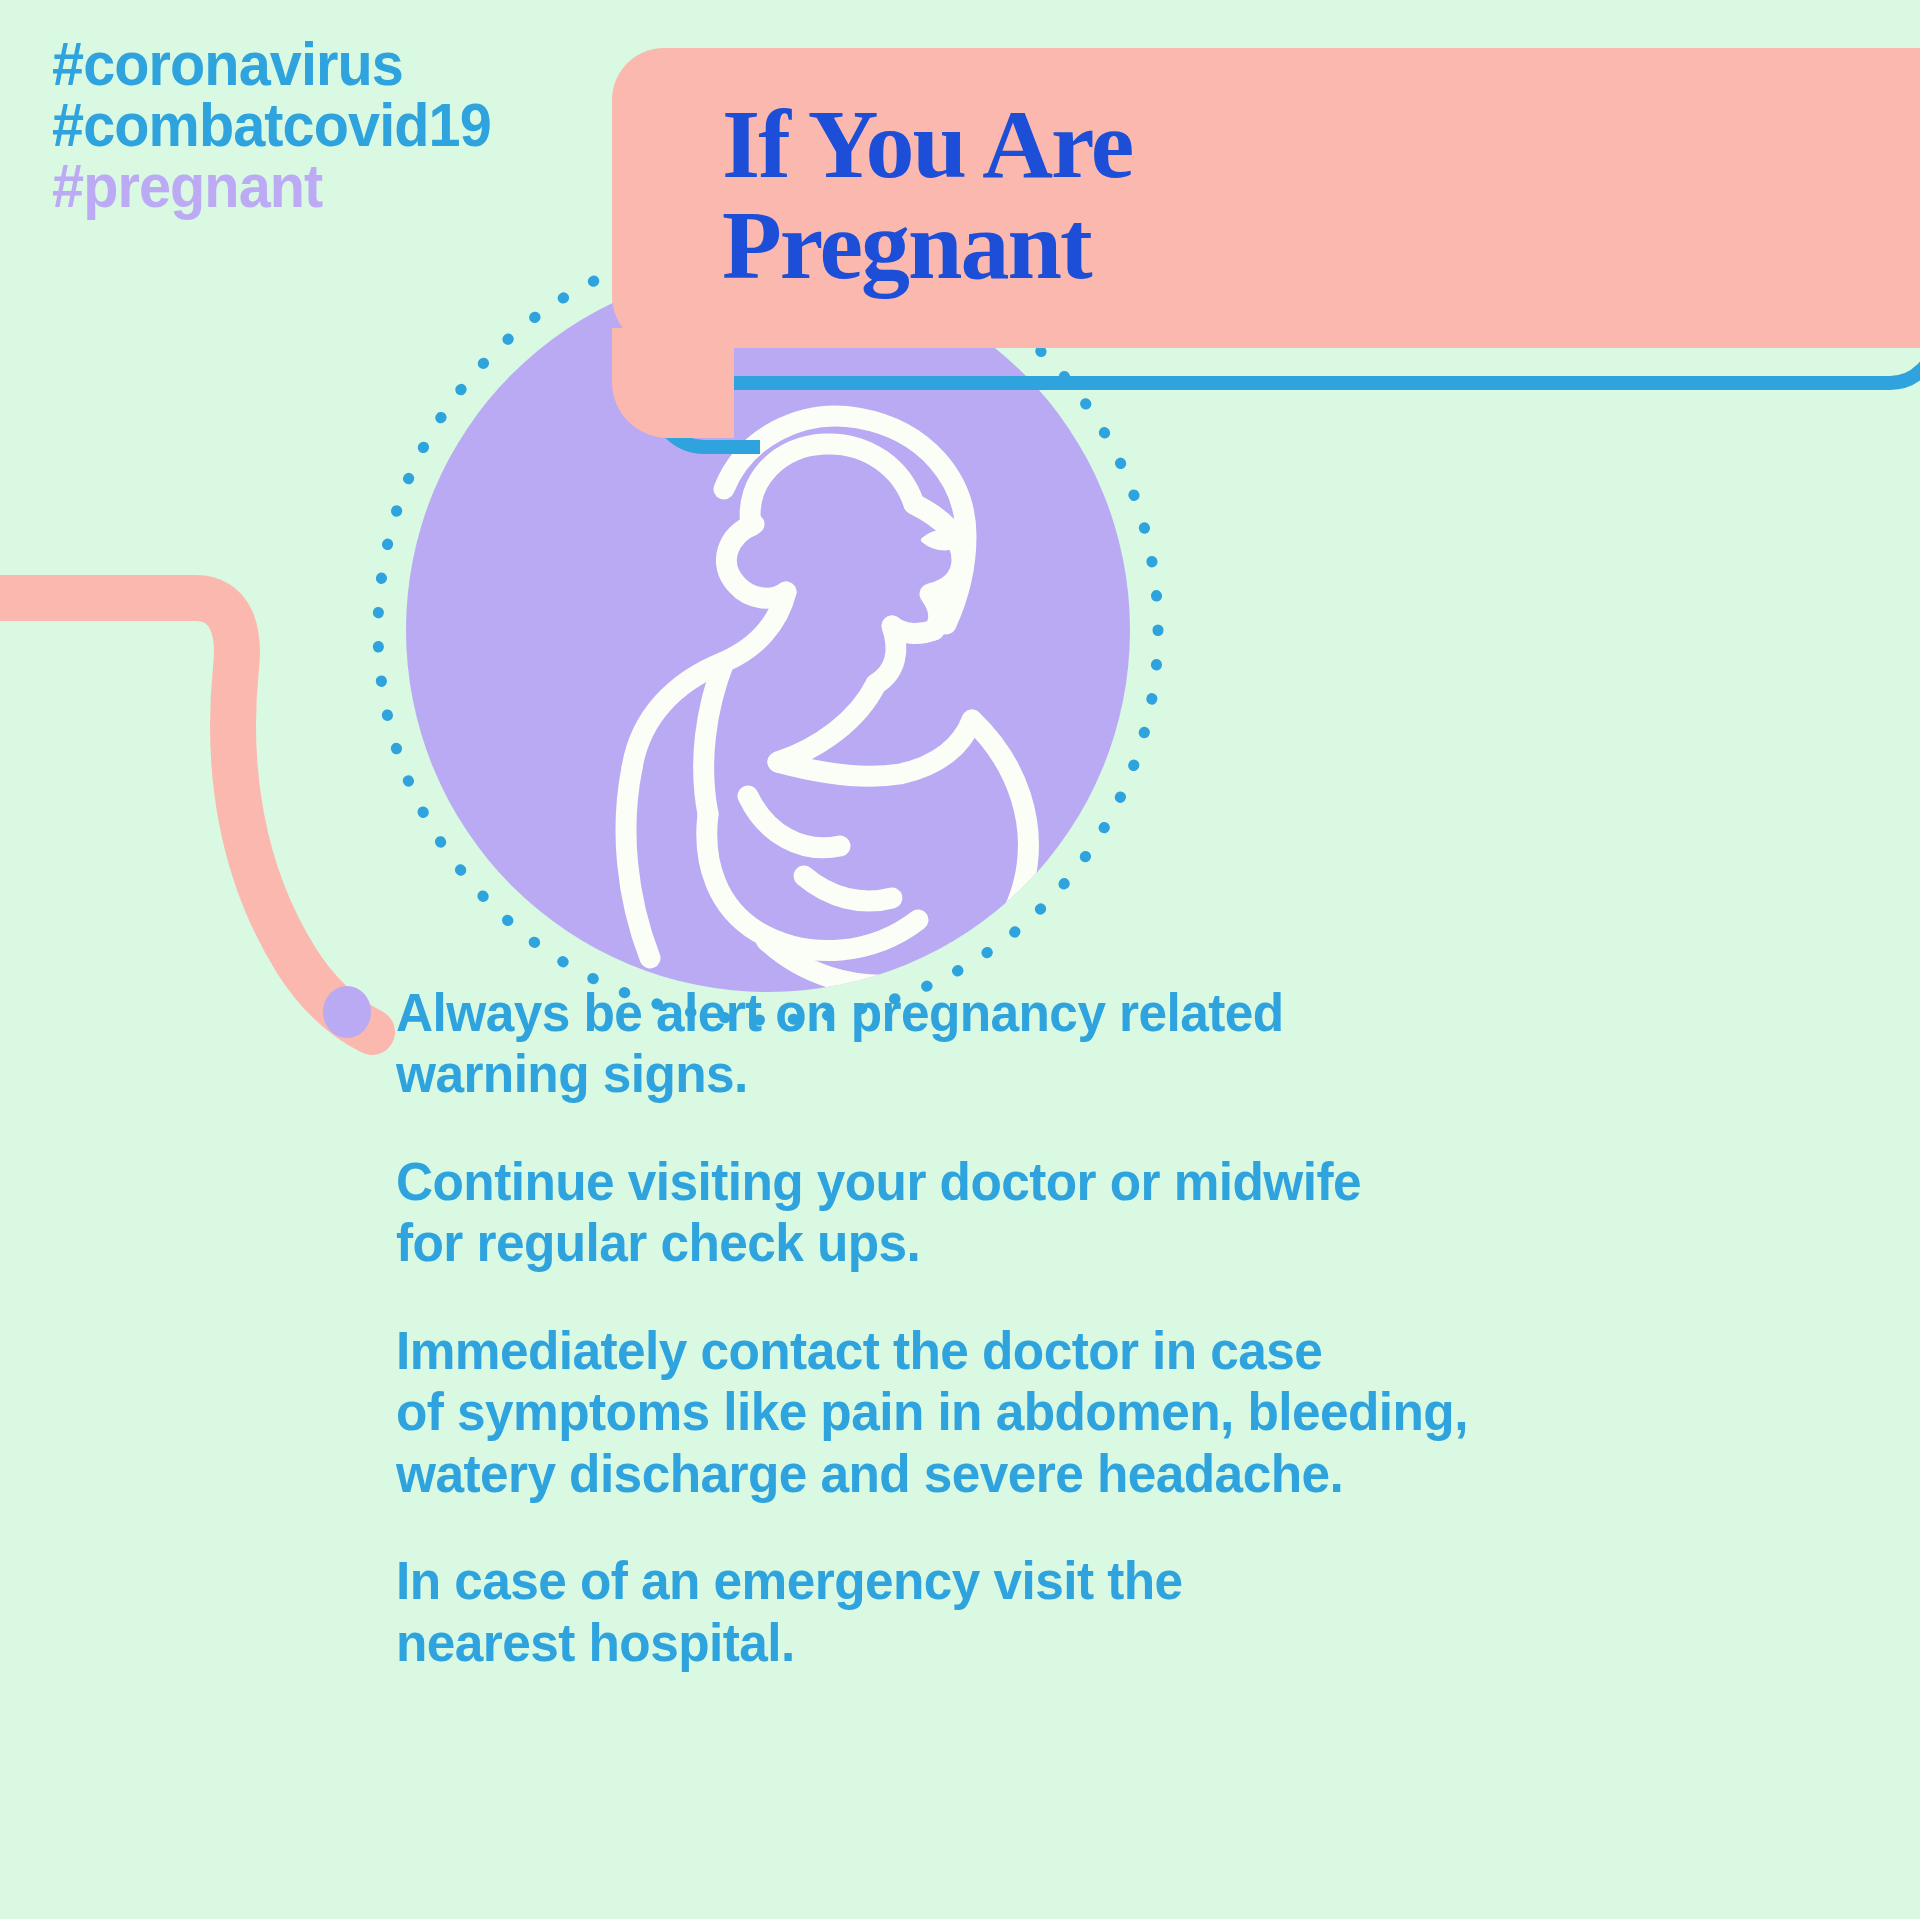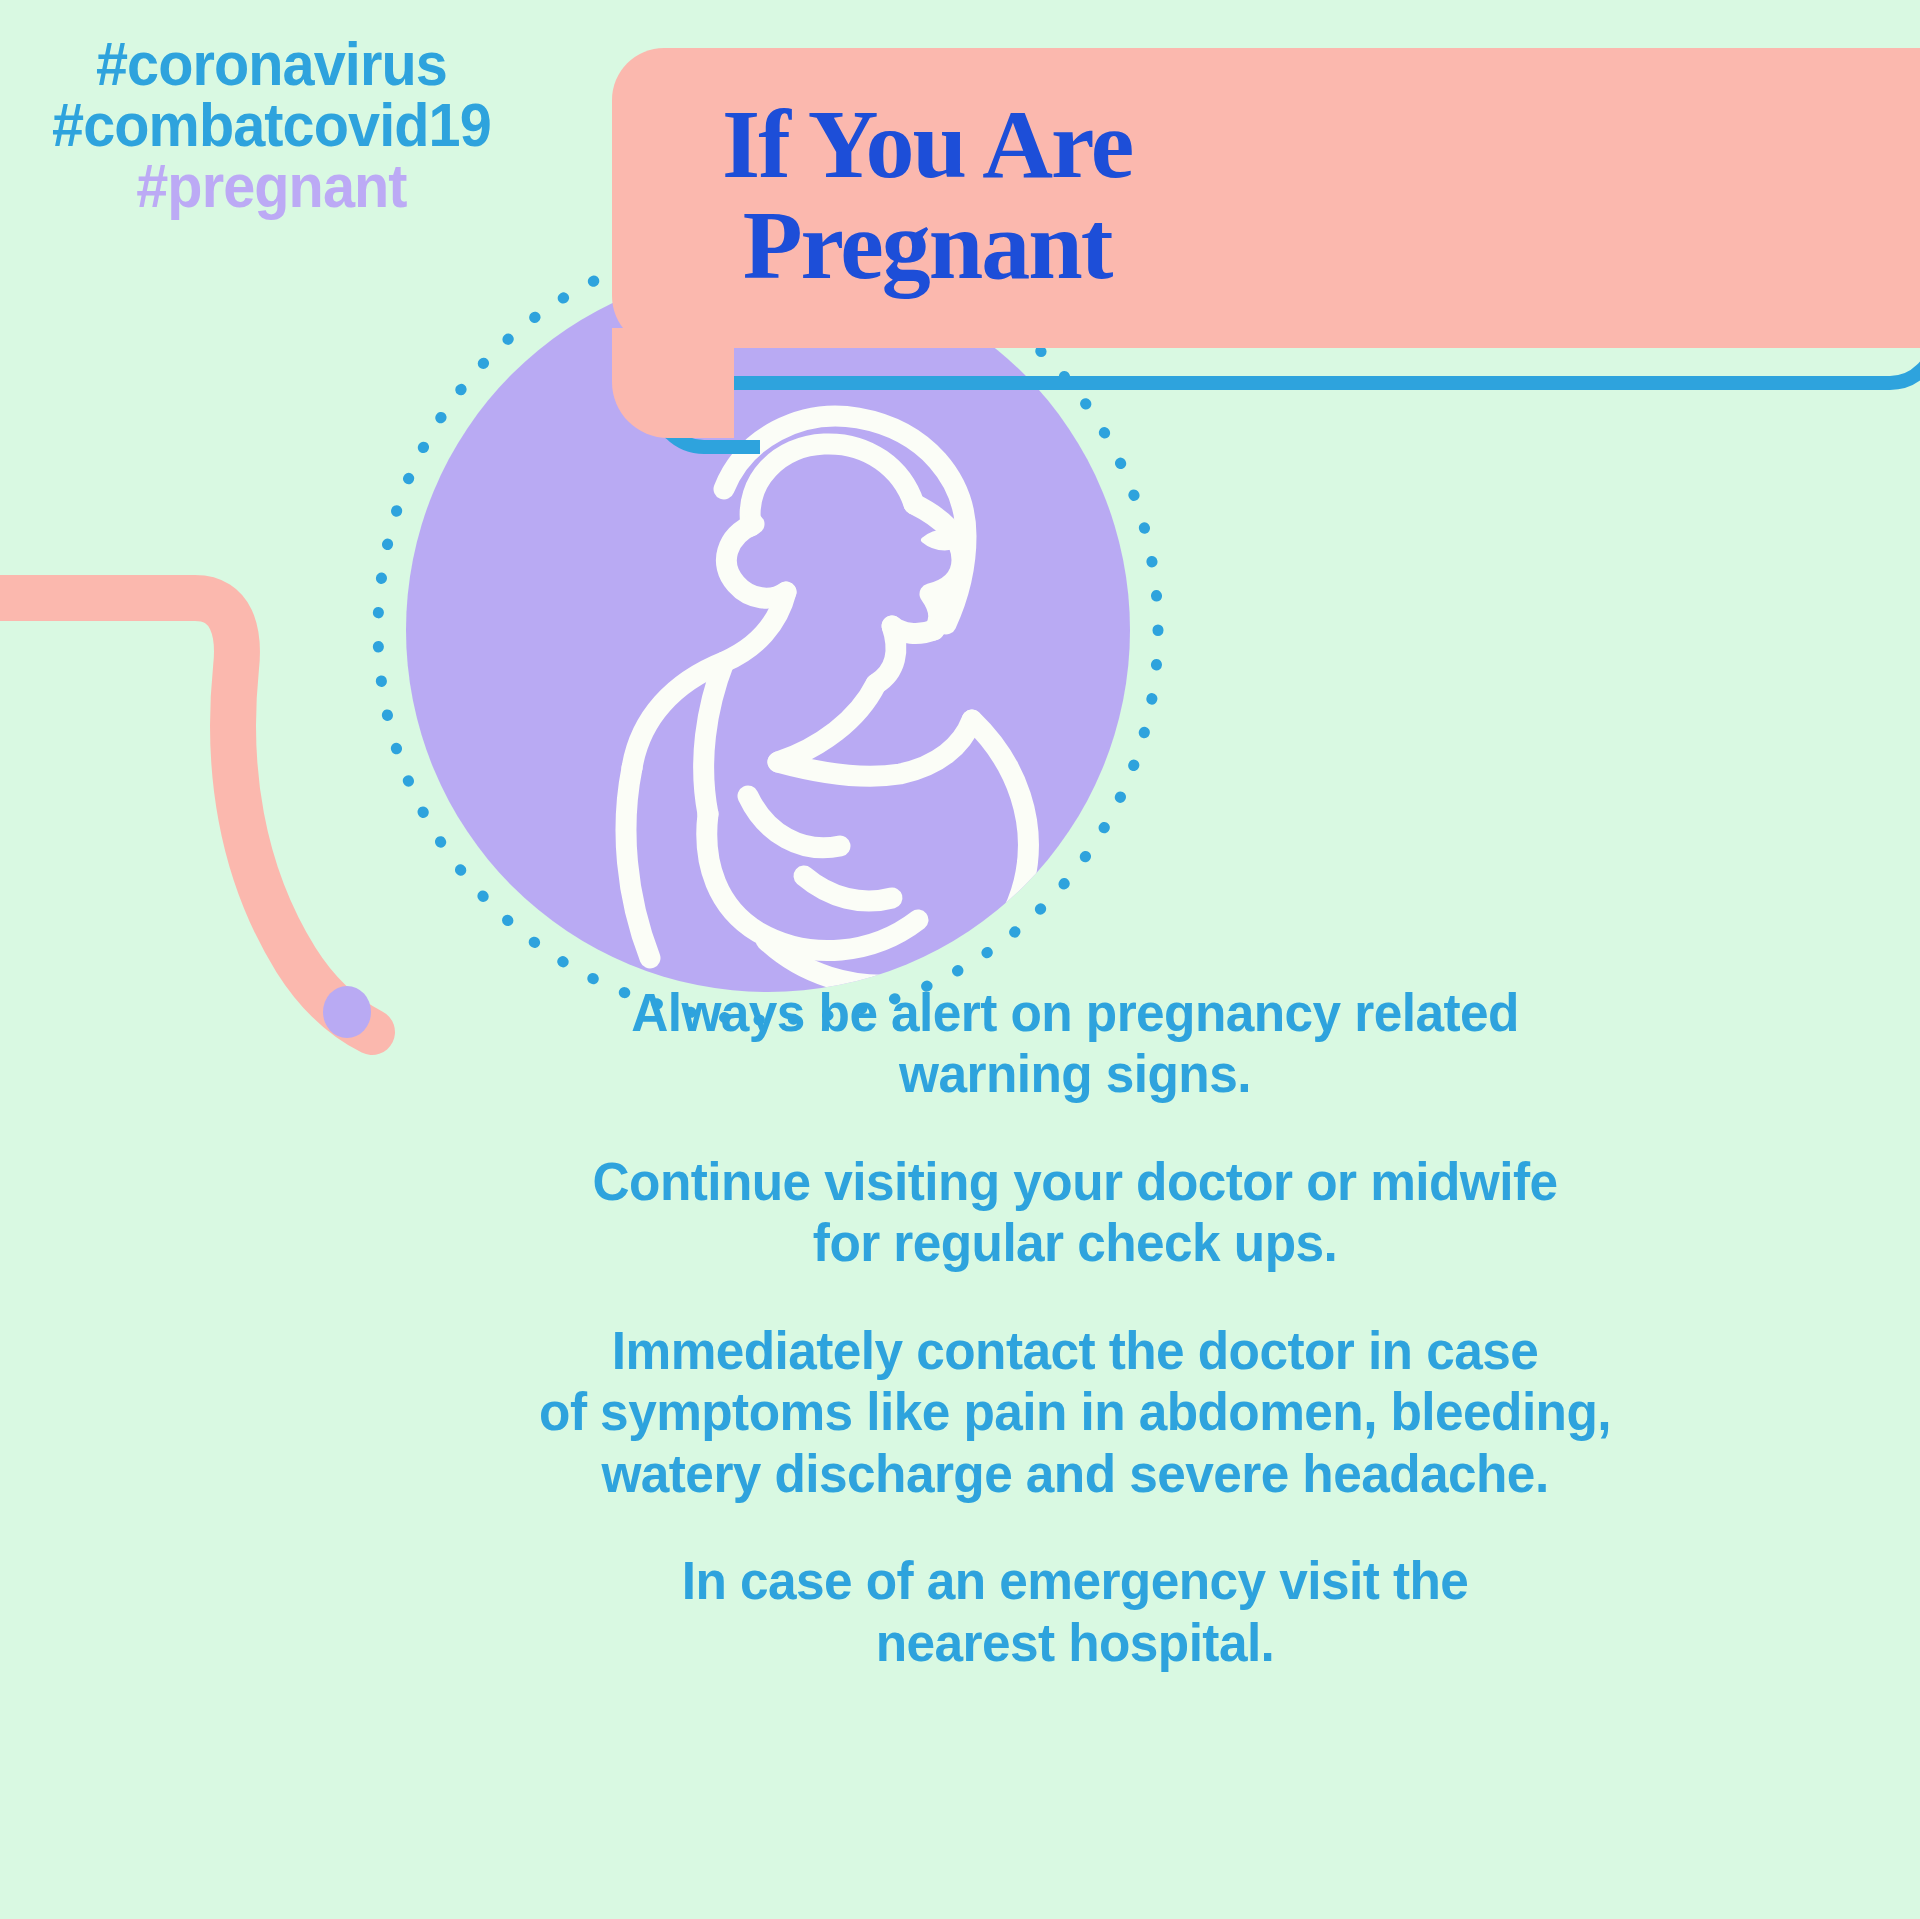--- a/index.html
+++ b/index.html
@@ -7,21 +7,20 @@
     padding: 0;
     background: #ffffff;
   }
   #poster {
     position: relative;
     width: 1920px;
     height: 1919px;
     background: #d9f9e2;
     overflow: hidden;
     font-family: "Liberation Sans", sans-serif;
-    text-align: center;
   }
 
   
   .hashtags {
     position: absolute;
     left: 52px;
     top: 34px;
     line-height: 0.98;
     letter-spacing: -1px;
   }

